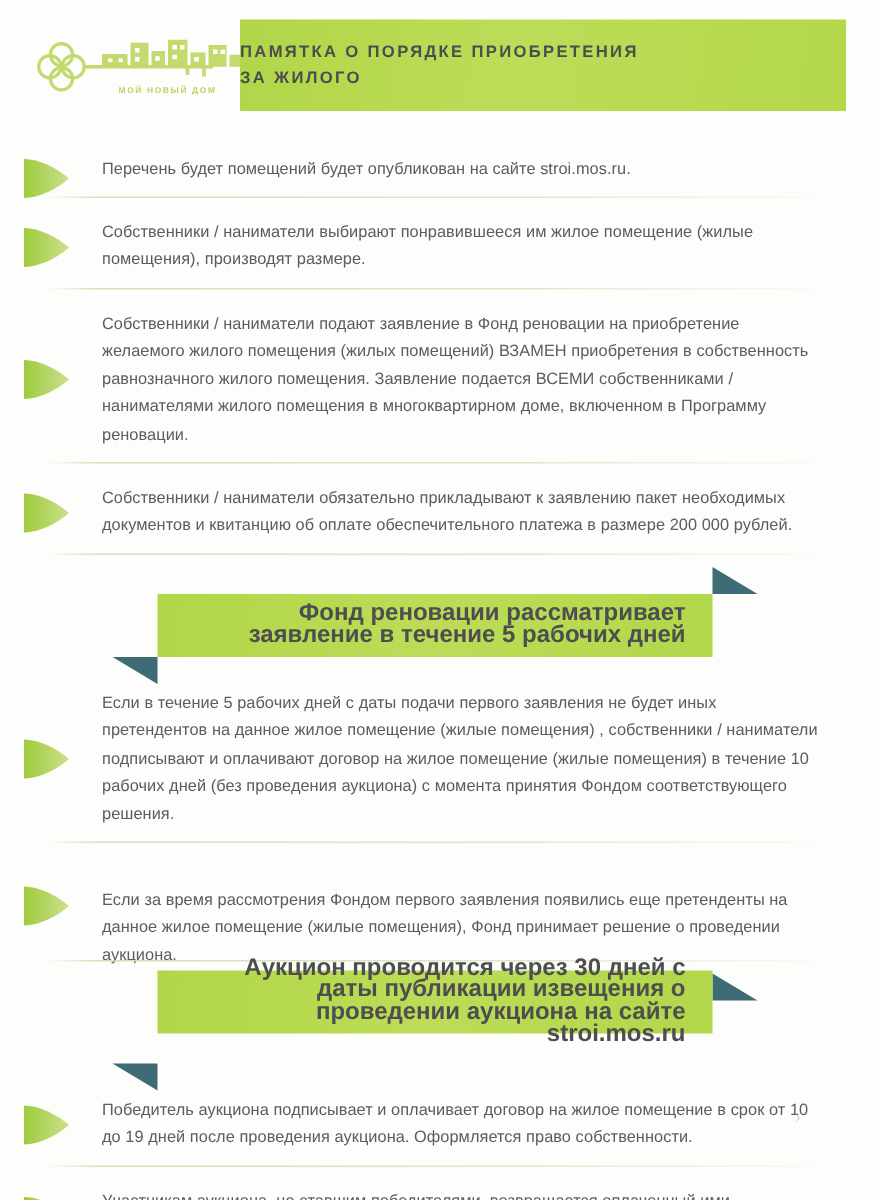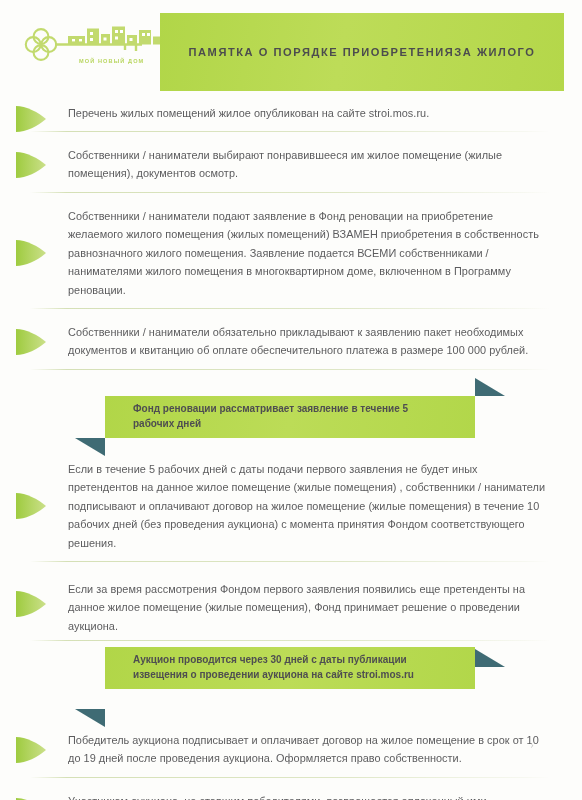--- a/index.html
+++ b/index.html
@@ -48,26 +48,26 @@
     color: #b9d660;
     font-weight: bold;
     white-space: nowrap;
   }
 
   .title-band {
     position: absolute;
     left: 160px;
     top: 13px;
     width: 404px;
-    height: 78px;
+    height: 61px;
     background: #b7d94c;
     background: linear-gradient(100deg, #b1d648 0%, #bddc58 45%, #b4d74a 100%);
     display: flex;
-    flex-direction: row;
-    align-items: center;
+    flex-direction: column;
+    align-items: flex-start;
     justify-content: center;
   }
   .title-line {
     font-size: 11.1px;
     font-weight: bold;
     letter-spacing: 1.55px;
     color: #4c4c4e;
     line-height: 16.5px;
     text-align: center;
     white-space: nowrap;
@@ -111,26 +111,26 @@
     left: 105px;
     width: 370px;
     height: 42px;
     background: linear-gradient(100deg, #b1d648 0%, #bcdc57 50%, #b2d74a 100%);
     display: flex;
     align-items: center;
     justify-content: center;
     z-index: 3;
   }
   .ribbon-text {
-    font-size: 10px;
+    font-size: 16px;
     font-weight: bold;
     line-height: 14.6px;
-    text-align: left;
+    text-align: right;
     color: #4e4e50;
-    padding: 0 28px;
+    padding: 0 18px;
   }
   .fold {
     position: absolute;
     width: 0;
     height: 0;
     z-index: 2;
   }
   
   .fold-left {
     left: 75px;
@@ -199,36 +199,36 @@
     </div>
 
     <div class="title-band">
       <div class="title-line">ПАМЯТКА О ПОРЯДКЕ ПРИОБРЕТЕНИЯ</div>
       <div class="title-line">ЗА ЖИЛОГО</div>
     </div>
   </div>
 
   <div id="body-layer">
       <div class="item" style="top: 104px;">
-        <div class="item-text" style="top: 0px;">Перечень жилых помещений жилое опубликован на сайте stroi.mos.ru.</div>
+        <div class="item-text" style="top: 0px;">Перечень будет помещений будет опубликован на сайте stroi.mos.ru.</div>
         <div class="bullet" style="top: 0px;">
           <svg width="40" height="30" viewBox="0 0 40 30">
   <defs>
               <linearGradient id="bg" x1="0" y1="0" x2="1" y2="0">
     <stop offset="0%" stop-color="#9ecb3f"></stop>
                 <stop offset="100%" stop-color="#cbe08a"></stop>
   </linearGradient>
             </defs>
   <path d="M0 2 L0 28 C10 28 22 22 30 15 C22 8 10 2 0 2 Z" fill="url(#bg)"></path>
 </svg>
         </div>
       </div>
       <div class="divider" style="top: 131px;"></div>
       <div class="item" style="top: 146px;">
-        <div class="item-text" style="top: 0px;">Собственники / наниматели выбирают понравившееся им жилое помещение (жилые помещения), документов осмотр.</div>
+        <div class="item-text" style="top: 0px;">Собственники / наниматели выбирают понравившееся им жилое помещение (жилые помещения), производят размере.</div>
         <div class="bullet" style="top: 3.5px;">
           <svg width="40" height="30" viewBox="0 0 40 30">
   <defs>
               <linearGradient id="bg" x1="0" y1="0" x2="1" y2="0">
     <stop offset="0%" stop-color="#9ecb3f"></stop>
                 <stop offset="100%" stop-color="#cbe08a"></stop>
   </linearGradient>
             </defs>
   <path d="M0 2 L0 28 C10 28 22 22 30 15 C22 8 10 2 0 2 Z" fill="url(#bg)"></path>
 </svg>
@@ -244,21 +244,21 @@
     <stop offset="0%" stop-color="#9ecb3f"></stop>
                 <stop offset="100%" stop-color="#cbe08a"></stop>
   </linearGradient>
             </defs>
   <path d="M0 2 L0 28 C10 28 22 22 30 15 C22 8 10 2 0 2 Z" fill="url(#bg)"></path>
 </svg>
         </div>
       </div>
       <div class="divider" style="top: 308px;"></div>
       <div class="item" style="top: 323px;">
-        <div class="item-text" style="top: 0px;">Собственники / наниматели обязательно прикладывают к заявлению пакет необходимых документов и квитанцию об оплате обеспечительного платежа в размере 100 000 рублей.</div>
+        <div class="item-text" style="top: 0px;">Собственники / наниматели обязательно прикладывают к заявлению пакет необходимых документов и квитанцию об оплате обеспечительного платежа в размере 200 000 рублей.</div>
         <div class="bullet" style="top: 3.5px;">
           <svg width="40" height="30" viewBox="0 0 40 30">
   <defs>
               <linearGradient id="bg" x1="0" y1="0" x2="1" y2="0">
     <stop offset="0%" stop-color="#9ecb3f"></stop>
                 <stop offset="100%" stop-color="#cbe08a"></stop>
   </linearGradient>
             </defs>
   <path d="M0 2 L0 28 C10 28 22 22 30 15 C22 8 10 2 0 2 Z" fill="url(#bg)"></path>
 </svg>
@@ -279,21 +279,21 @@
     <stop offset="0%" stop-color="#9ecb3f"></stop>
                 <stop offset="100%" stop-color="#cbe08a"></stop>
   </linearGradient>
             </defs>
   <path d="M0 2 L0 28 C10 28 22 22 30 15 C22 8 10 2 0 2 Z" fill="url(#bg)"></path>
 </svg>
         </div>
       </div>
       <div class="divider" style="top: 561px;"></div>
       <div class="item" style="top: 576px;">
-        <div class="item-text" style="top: 4px;">Если за время рассмотрения Фондом первого заявления появились еще претенденты на данное жилое помещение (жилые помещения), Фонд принимает решение о проведении аукциона.</div>
+        <div class="item-text" style="top: 15px;">Если за время рассмотрения Фондом первого заявления появились еще претенденты на данное жилое помещение (жилые помещения), Фонд принимает решение о проведении аукциона.</div>
         <div class="bullet" style="top: 12.5px;">
           <svg width="40" height="30" viewBox="0 0 40 30">
   <defs>
               <linearGradient id="bg" x1="0" y1="0" x2="1" y2="0">
     <stop offset="0%" stop-color="#9ecb3f"></stop>
                 <stop offset="100%" stop-color="#cbe08a"></stop>
   </linearGradient>
             </defs>
   <path d="M0 2 L0 28 C10 28 22 22 30 15 C22 8 10 2 0 2 Z" fill="url(#bg)"></path>
 </svg>

